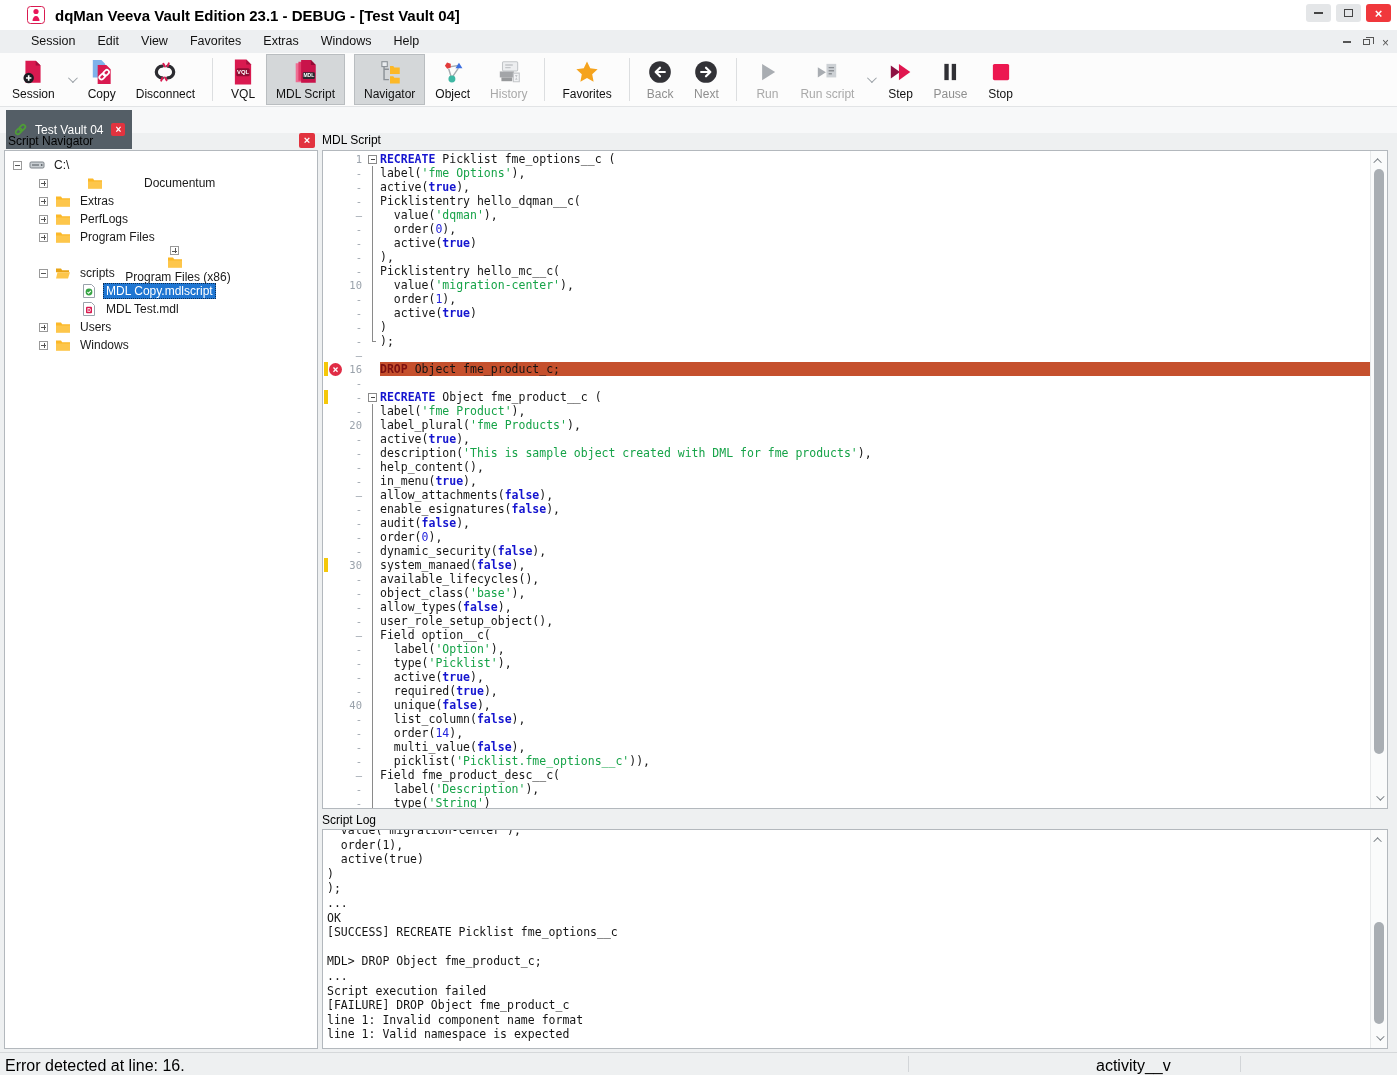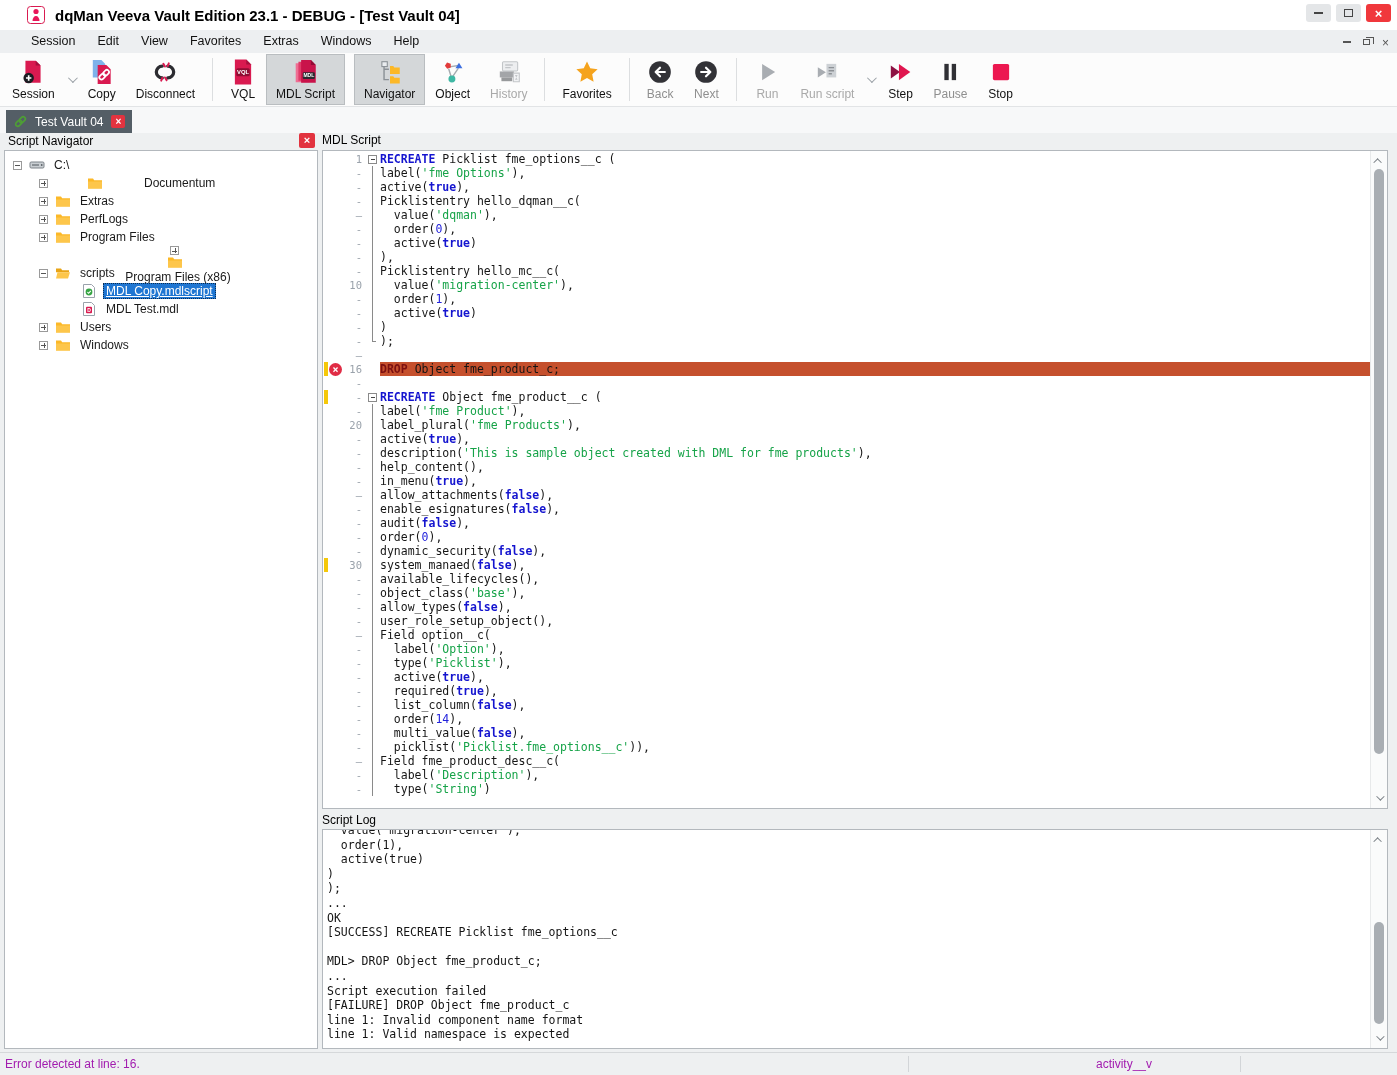--- a/index.html
+++ b/index.html
@@ -35,21 +35,21 @@
   .tb-icon svg { width:26px; height:26px; display:block; }
   .tb-label { font-size:12px; margin-top:2px; color:#111; white-space:nowrap; }
   .tb-btn.disabled .tb-label { color:#a9a9a9; }
   .tb-btn.dimlabel .tb-label { color:#8f8f8f; }
   .tb-sep { width:1px; background:#dcdee0; margin:4px 7px; }
   .tb-gap { width:9px; }
   .tb-chevron { display:flex; align-items:center; padding:0 3px; }
   .tb-chevron i { width:7px; height:7px; border-right:1.6px solid #9aa0a6; border-bottom:1.6px solid #9aa0a6; transform:rotate(45deg) translateY(-2px); display:block; }
   
   .tabbar { position:absolute; left:0; top:107px; width:100%; height:26px; background:#f7f8f9; }
-  .tab { position:absolute; left:6px; top:3px; height:23px; background:#545e66; color:#fff; display:flex; align-items:center; padding:0 7px; }
+  .tab { position:absolute; left:6px; top:3px; height:39px; background:#545e66; color:#fff; display:flex; align-items:center; padding:0 7px; }
   .tab-icon { width:15px; height:15px; margin-right:7px; }
   .tab-icon svg { width:15px; height:15px; display:block; }
   .tab-label { font-size:12px; color:#fff; }
   .tab-close { width:14px; height:13px; background:#e2333f; border-radius:2px; margin-left:8px; display:flex; align-items:center; justify-content:center; color:#fff; font-size:10px; font-weight:bold; line-height:1; }
   
   .panel-label { position:absolute; font-size:12px; color:#000; }
   .nav-header-close { position:absolute; left:299px; top:133px; width:16px; height:15px; background:#e2333f; border-radius:2px; display:flex; align-items:center; justify-content:center; color:#fff; font-size:11px; font-weight:bold; line-height:1; }
   
   .box { position:absolute; background:#fff; border:1px solid #b3b8bd; }
   .tree-box   { left:4px;  top:150px; width:314px;  height:899px; overflow:hidden; padding-top:5px; }
@@ -57,21 +57,21 @@
   .log-box    { left:322px; top:829px; width:1066px; height:220px; overflow:hidden; }
   
   .tree-row { display:flex; align-items:center; height:18px; font-size:12px; white-space:nowrap; }
   .tw-exp { width:9px; height:9px; border:1px solid #9a9a9a; background:#fff; position:relative; flex:0 0 auto; margin-right:7px; }
   .tw-exp::after { content:""; position:absolute; left:1px; right:1px; top:50%; height:1px; background:#555; }
   .tw-exp.plus::before { content:""; position:absolute; top:1px; bottom:1px; left:50%; width:1px; background:#555; }
   .tw-exp-space { width:16px; flex:0 0 auto; }
   .tree-ico { width:16px; height:14px; margin-right:6px; flex:0 0 auto; }
   .tree-ico svg { width:16px; height:14px; display:block; }
   .tree-label { padding:1px 3px; }
-  .tree-row.selected .tree-label { background:#1f76d2; color:#fff; outline:1px dotted #0b2d52; outline-offset:-1px;text-decoration:underline; }
+  .tree-row.selected .tree-label { background:#1f76d2; color:#fff; outline:1px dotted #0b2d52; outline-offset:-1px; }
   
   .ed-content { position:absolute; left:0; top:1px; right:17px; bottom:0; font-family:"DejaVu Sans Mono", monospace; font-size:11.5px; line-height:14px; }
   .ed-row { display:flex; height:14px; align-items:stretch; }
   .ed-marker { width:17px; flex:0 0 auto; position:relative; }
   .ed-marker.y::before { content:""; position:absolute; left:1px; top:0; bottom:0; width:4px; background:#f5c80a; }
   .err-ico { position:absolute; left:6px; top:0.5px; width:13px; height:13px; background:#e02c45; border-radius:50%; color:#fff; font-size:10px; font-weight:bold; line-height:13px; text-align:center; }
   .ed-num { width:27px; flex:0 0 auto; text-align:right; padding-right:5px; color:#9aa2ab; font-size:10.5px; }
   .ed-fold { width:13px; flex:0 0 auto; position:relative; }
   .fbox { position:absolute; left:1px; top:2.5px; width:9px; height:9px; border:1px solid #8a8a8a; background:#fff; }
   .fbox::after { content:""; position:absolute; left:1.5px; right:1.5px; top:50%; height:1px; background:#444; }
@@ -89,21 +89,21 @@
   .vscroll { position:absolute; top:0; right:0; bottom:0; width:17px; background:#fafbfb; border-left:1px solid #e7e9ea; }
   .vs-up, .vs-down { position:absolute; left:0; width:100%; height:16px; display:flex; align-items:center; justify-content:center; }
   .vs-up { top:2px; } .vs-down { bottom:2px; }
   .arr { width:6px; height:6px; border-left:1.6px solid #7a8086; border-top:1.6px solid #7a8086; display:block; }
   .arr.up { transform:rotate(45deg) translateY(2px); }
   .arr.down { transform:rotate(225deg) translateY(2px); }
   .vs-thumb { position:absolute; left:3px; right:3px; background:#a9aeb3; border-radius:5px; }
   
   .log-content { position:absolute; left:4px; top:0; right:17px; bottom:0; overflow:hidden; font-family:"DejaVu Sans Mono", monospace; font-size:11.5px; line-height:14.6px; color:#141414; margin-top:-7px; white-space:pre; }
   
-  .statusbar { position:absolute; left:0; top:1052px; width:100%; height:23px; background:#eef0f1; border-top:1px solid #d5d8da; font-size:12px; color:#a21caf; }
+  .statusbar { position:absolute; left:0; top:1052px; width:100%; height:23px; background:#eef0f1; border-top:1px solid #d5d8da; font-size:16px; color:#000000; }
   .sb-msg { position:absolute; left:5px; top:4px; }
   .sb-sep { position:absolute; top:3px; bottom:3px; width:1px; background:#d2d5d8; }
   .sb-object { position:absolute; left:1096px; top:4px; }
   .sb-pos { position:absolute; right:16px; top:20px; }
 </style>
 </head>
 <body>
 
 <div class="titlebar">
   <span class="app-icon">
@@ -766,20 +766,28 @@
       <div class="ed-row">
         <span class="ed-marker"></span>
         <span class="ed-num">-</span>
         <span class="ed-fold">
           <span class="fline"></span>
         </span>
         <span class="ed-code"><span class="tok-p">  required(</span><span class="tok-k">true</span><span class="tok-p">),</span></span>
       </div>
       <div class="ed-row">
         <span class="ed-marker"></span>
+        <span class="ed-num">40</span>
+        <span class="ed-fold">
+          <span class="fline"></span>
+        </span>
+        <span class="ed-code"><span class="tok-p">  unique(</span><span class="tok-k">false</span><span class="tok-p">),</span></span>
+      </div>
+      <div class="ed-row">
+        <span class="ed-marker"></span>
         <span class="ed-num">-</span>
         <span class="ed-fold">
           <span class="fline"></span>
         </span>
         <span class="ed-code"><span class="tok-p">  list_column(</span><span class="tok-k">false</span><span class="tok-p">),</span></span>
       </div>
       <div class="ed-row">
         <span class="ed-marker"></span>
         <span class="ed-num">-</span>
         <span class="ed-fold">

